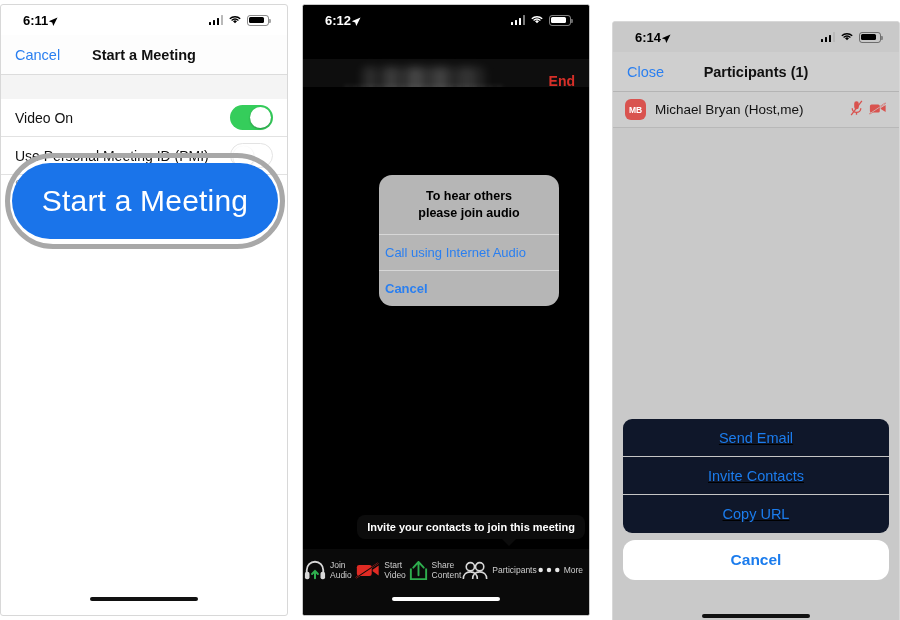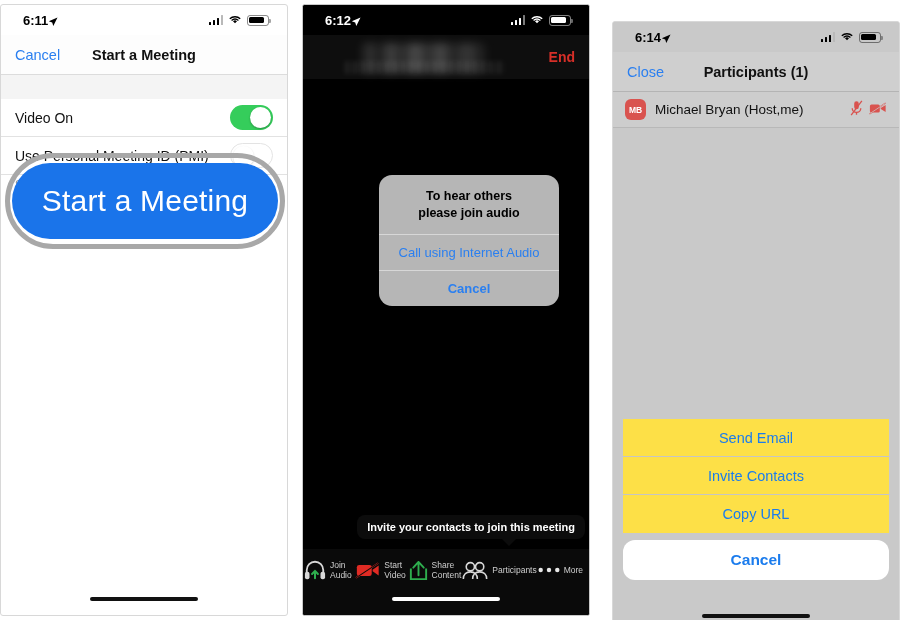--- a/index.html
+++ b/index.html
@@ -102,21 +102,21 @@
   }
 
   .home-ind {
     position:absolute; bottom:14px; left:50%; transform:translateX(-50%);
     width:108px; height:4.5px; border-radius:3px; background:#111;
   }
   .home-ind.lightbar { background:#fff; }
 
   
   .p2 .screen { background:#000; }
-  .meetingbar { height:44px; position:relative; background:#0e0e0e; }
+  .meetingbar { height:44px; position:relative; background:#0e0e0e;margin-top:24px; }
   .blurtext {
     position:absolute; left:56px; top:8px; width:128px; height:30px;
     background:
       linear-gradient(90deg, rgba(255,255,255,.00) 0%, rgba(255,255,255,.16) 8%, rgba(255,255,255,.05) 16%,
       rgba(255,255,255,.22) 24%, rgba(255,255,255,.10) 34%, rgba(255,255,255,.26) 44%,
       rgba(255,255,255,.12) 54%, rgba(255,255,255,.24) 64%, rgba(255,255,255,.08) 74%,
       rgba(255,255,255,.18) 84%, rgba(255,255,255,.03) 100%);
     filter: blur(4px); border-radius:4px;
   }
   .blurtext2 {
@@ -131,21 +131,21 @@
   .videoarea { position:absolute; left:0; right:0; top:82px; bottom:66px; background:#000; }
 
   .audio-dialog {
     position:absolute; left:56px; top:170px; width:180px;
     background:#b6b6b6; border-radius:13px; overflow:hidden;
     backdrop-filter: blur(2px);
     margin-left: 20px;
   }
   .ad-head { padding:13px 10px 12px; text-align:center; color:#000;
     font-size:12.5px; line-height:1.35; font-weight:bold;}
-  .ad-btn { text-align:center; color:#2a7ff0; font-size:13px; padding:10px 6px;
+  .ad-btn { text-align:left; color:#2a7ff0; font-size:13px; padding:10px 6px;
     border-top:1px solid rgba(255,255,255,.45); }
   .ad-btn.bold { font-weight:bold; }
 
   .tooltip {
     position:absolute; right:4px; bottom:76px;
     background:#0c0c0c; border-radius:8px; padding:6px 10px;
     color:#fff; font-size:11px; font-weight:bold; white-space:nowrap;
   }
   .tooltip::after {
     content:""; position:absolute; bottom:-7px; right:68px;
@@ -170,21 +170,21 @@
   }
   .avatar {
     width:21px; height:21px; border-radius:6px; background:#d9534f;
     color:#fff; font-size:8.5px; font-weight:bold;
     display:flex; align-items:center; justify-content:center; flex:none;
   }
   .pname { font-size:13.5px; color:#111; flex:1; }
   .pic-ico { display:flex; align-items:center; gap:6px; }
 
   .sheet { position:absolute; left:10px; right:10px; bottom:52px; }
-  .sheet-group { background:#fde047; border-radius:0; overflow:hidden; }
+  .sheet-group { background:#0f172a; border-radius:9px; overflow:hidden;text-decoration:underline; }
   .sheet-item {
     height:38px; display:flex; align-items:center; justify-content:center;
     color:#1b7ced; font-size:14.5px; border-bottom:1px solid #c5c5c5;
   }
   .sheet-item:last-child { border-bottom:none; }
   .sheet-cancel {
     margin-top:7px; height:40px; background:#fff; border-radius:12px;
     display:flex; align-items:center; justify-content:center;
     color:#1b7ced; font-size:15.5px; font-weight:bold;
   }

